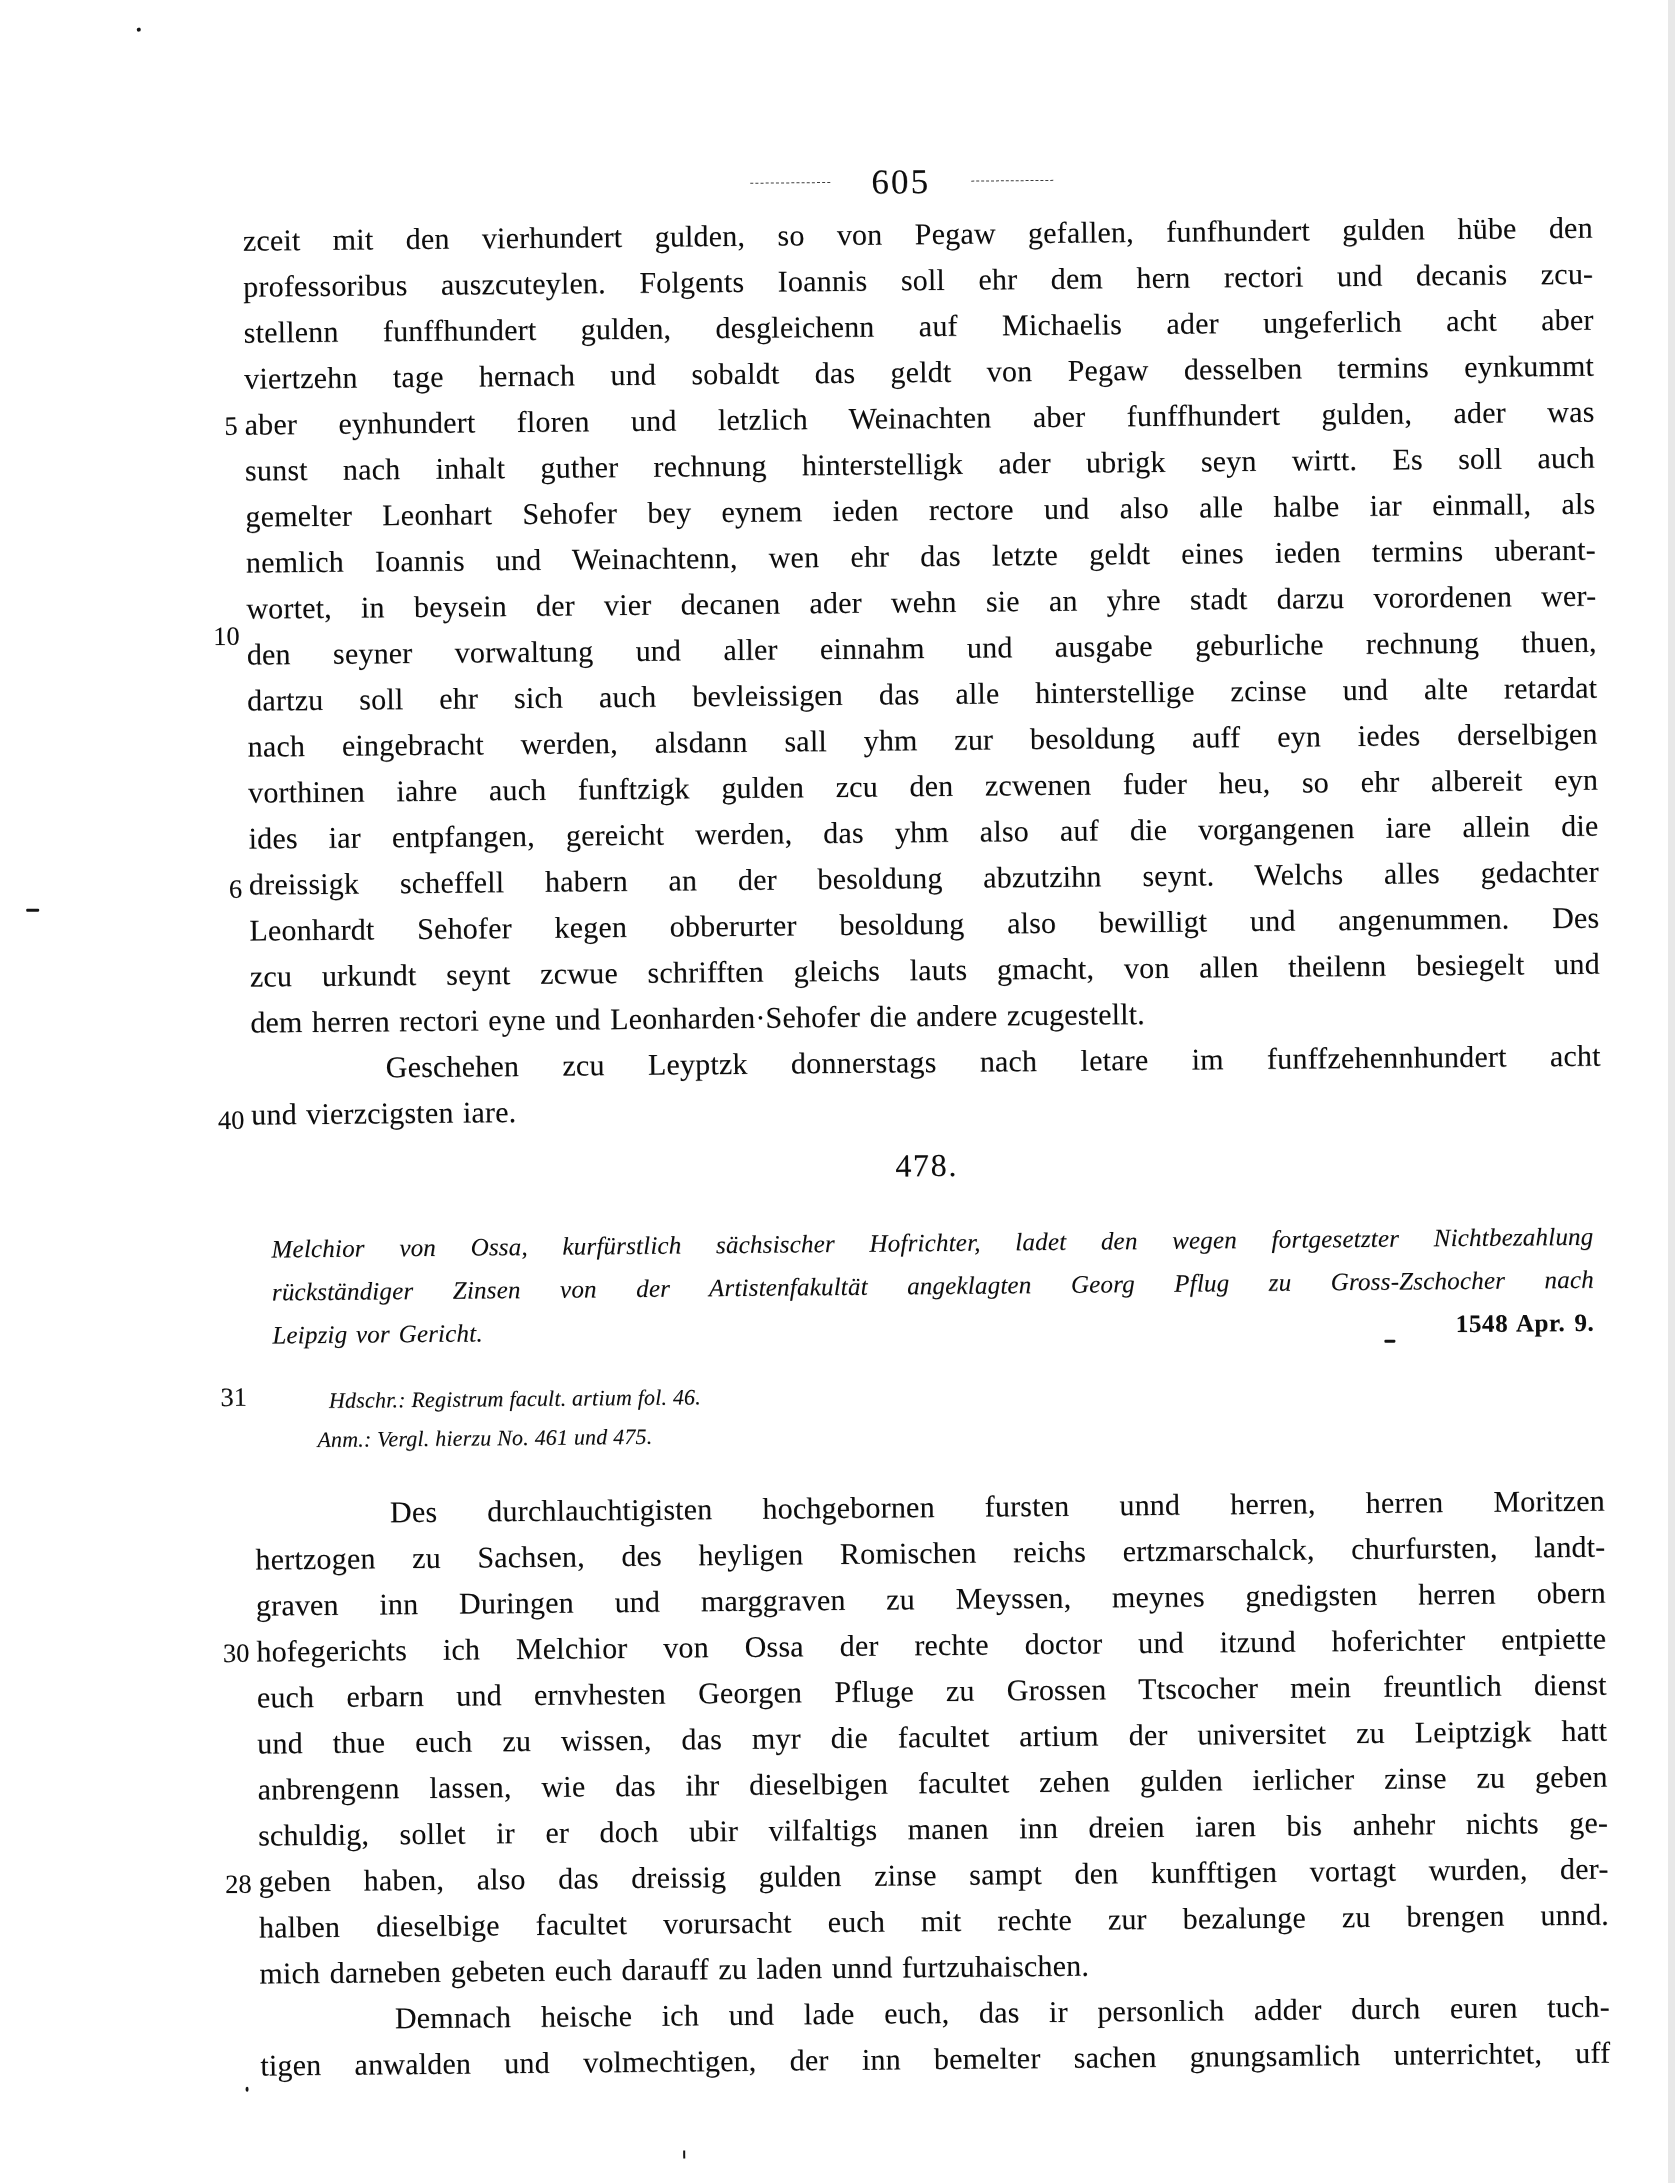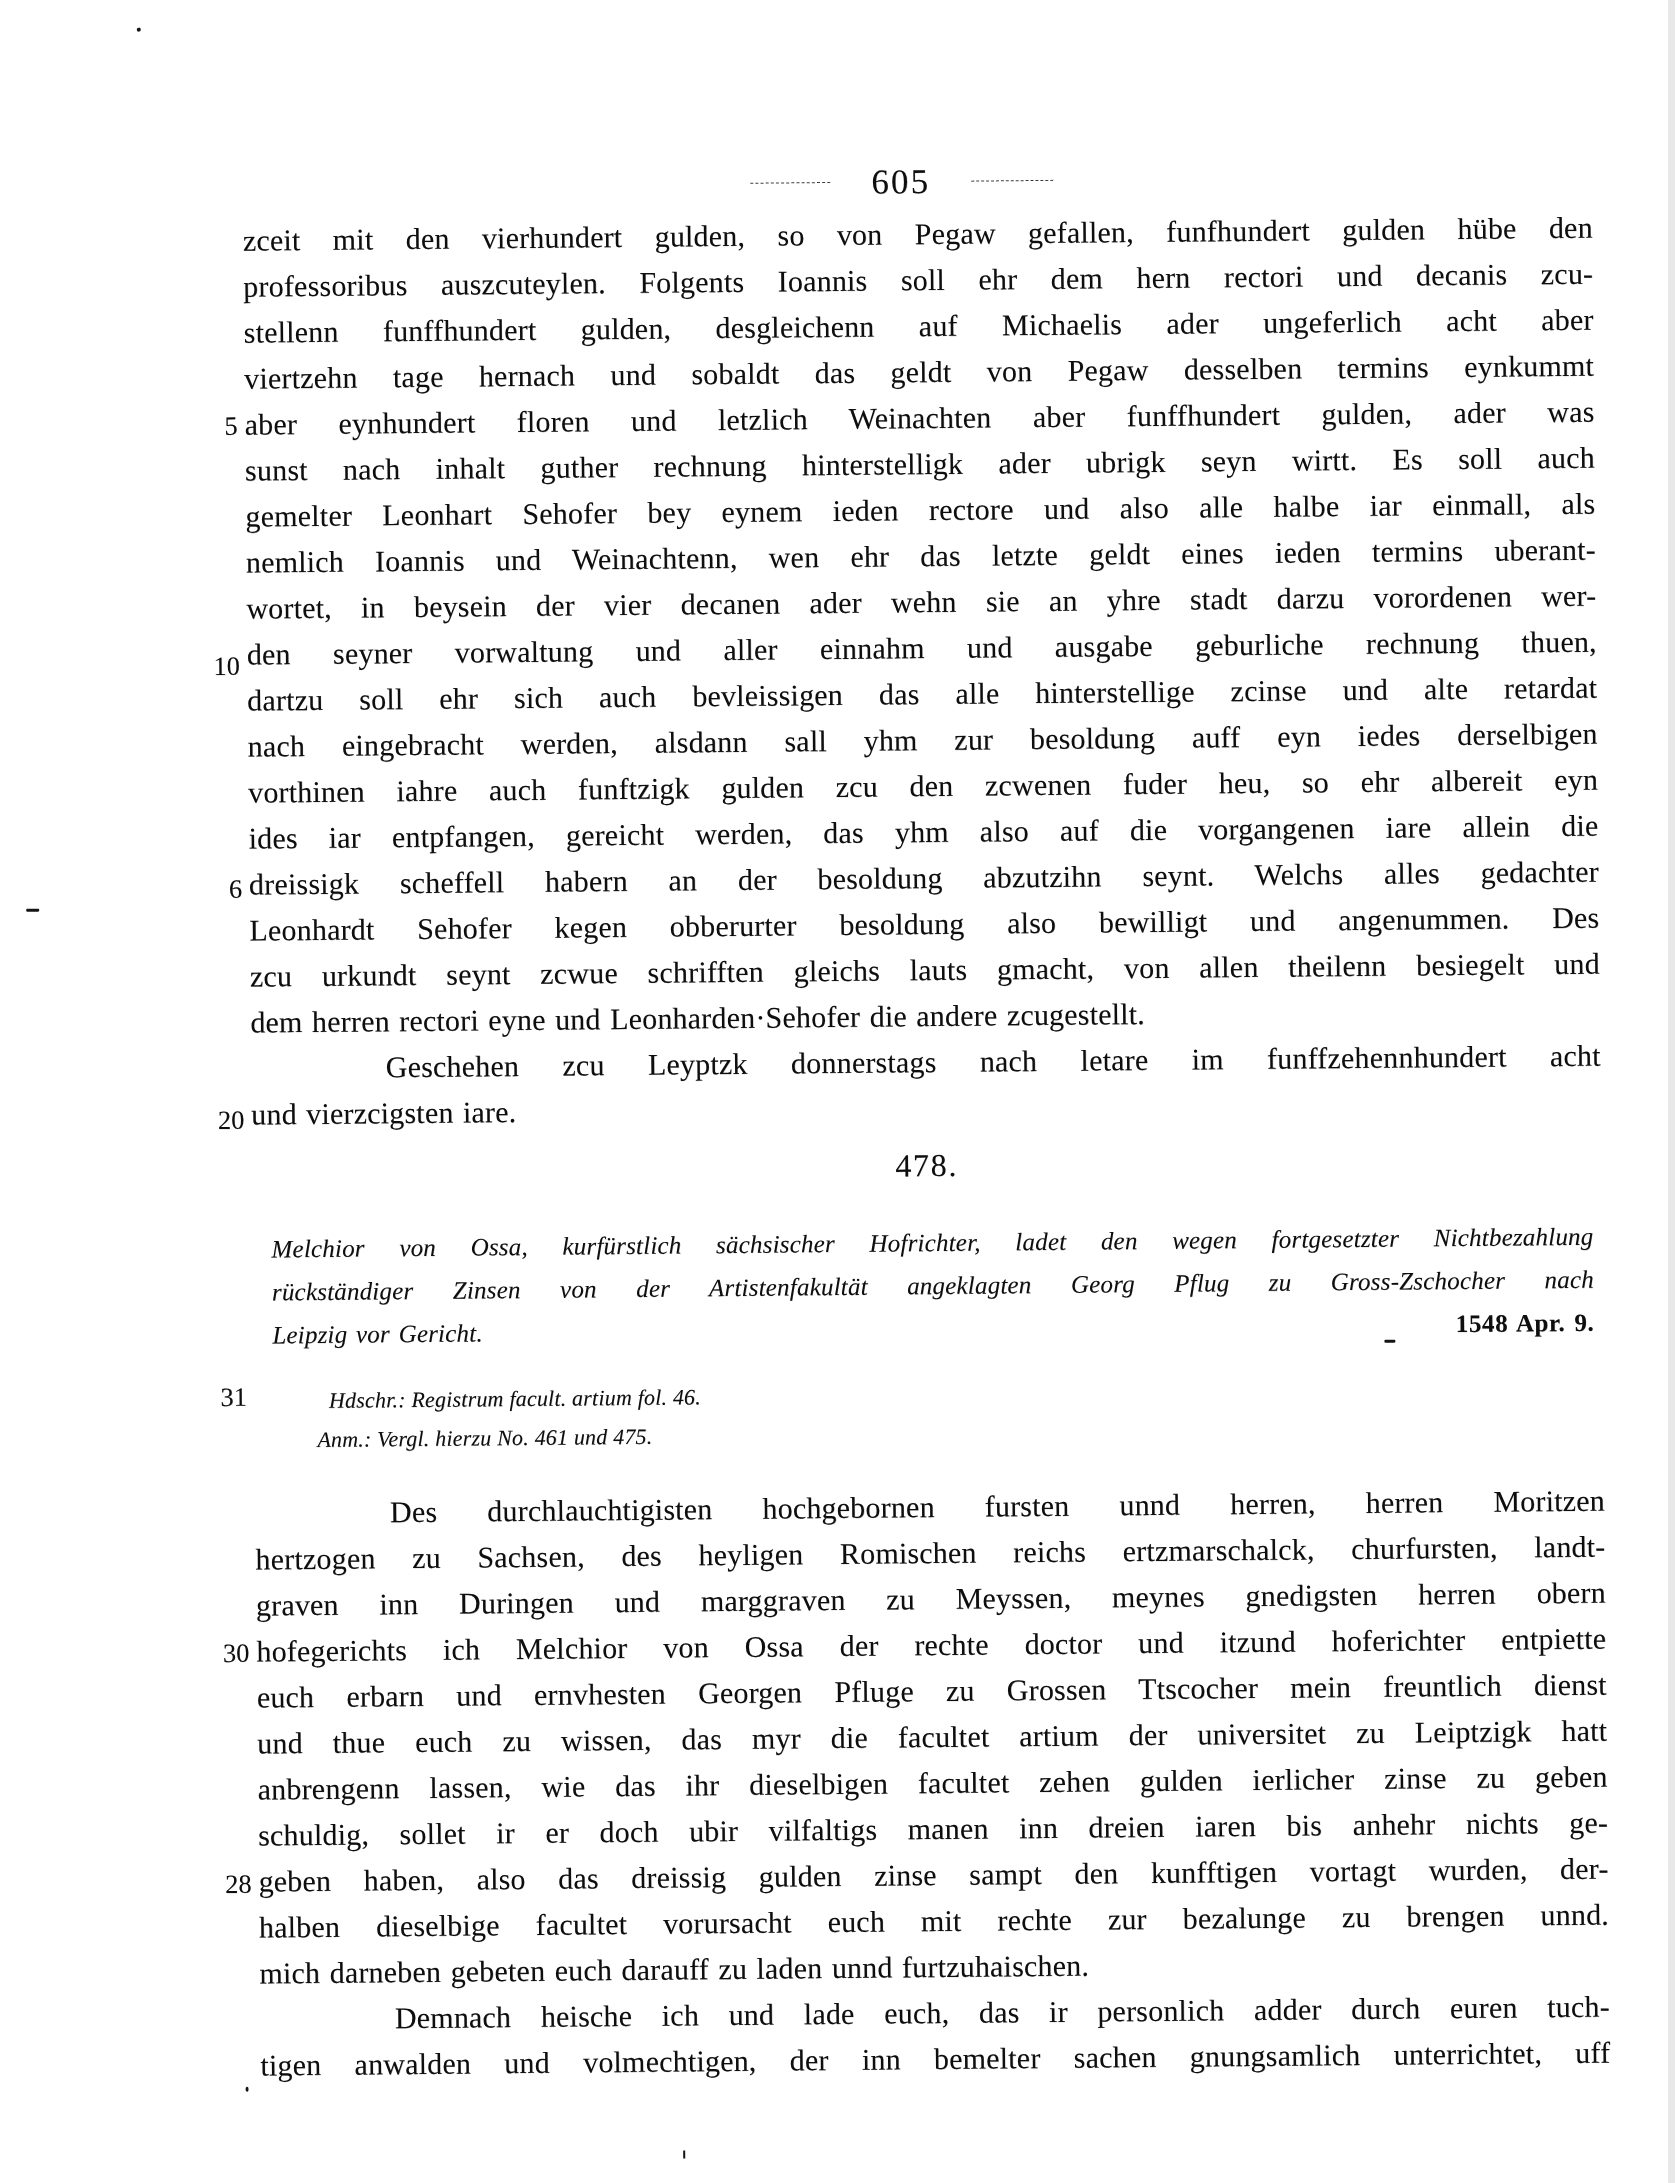--- a/index.html
+++ b/index.html
@@ -75,23 +75,23 @@
 <div class="page">
   <div class="rot">
 
     <div class="runhead ink">
       <span class="head-dash l"></span>
       <span class="pagenum">605</span>
       <span class="head-dash r"></span>
     </div>
 
     <div class="mnum ink" style="top:397px">5</div>
-    <div class="mnum ink" style="top:637px">10</div>
+    <div class="mnum ink" style="top:607px">10</div>
     <div class="mnum ink" style="top:860px">6</div>
-    <div class="mnum ink" style="top:1091px">20</div>
+    <div class="mnum ink" style="top:1091px">40</div>
     <div class="mnum ink" style="top:1372px; line-height:39px; height:39px;">31</div>
     <div class="mnum ink" style="top:1624px">30</div>
     <div class="mnum ink" style="top:1855px">28</div>
 
     <div class="doc1 ink">
       <div class="tl just">zceit mit den vierhundert gulden, so von Pegaw gefallen, funfhundert gulden hübe den</div>
       <div class="tl just">professoribus auszcuteylen. Folgents Ioannis soll ehr dem hern rectori und decanis zcu-</div>
       <div class="tl just">stellenn funffhundert gulden, desgleichenn auf Michaelis ader ungeferlich acht aber</div>
       <div class="tl just">viertzehn tage hernach und sobaldt das geldt von Pegaw desselben termins eynkummt</div>
       <div class="tl just">aber eynhundert floren und letzlich Weinachten aber funffhundert gulden, ader was</div>

